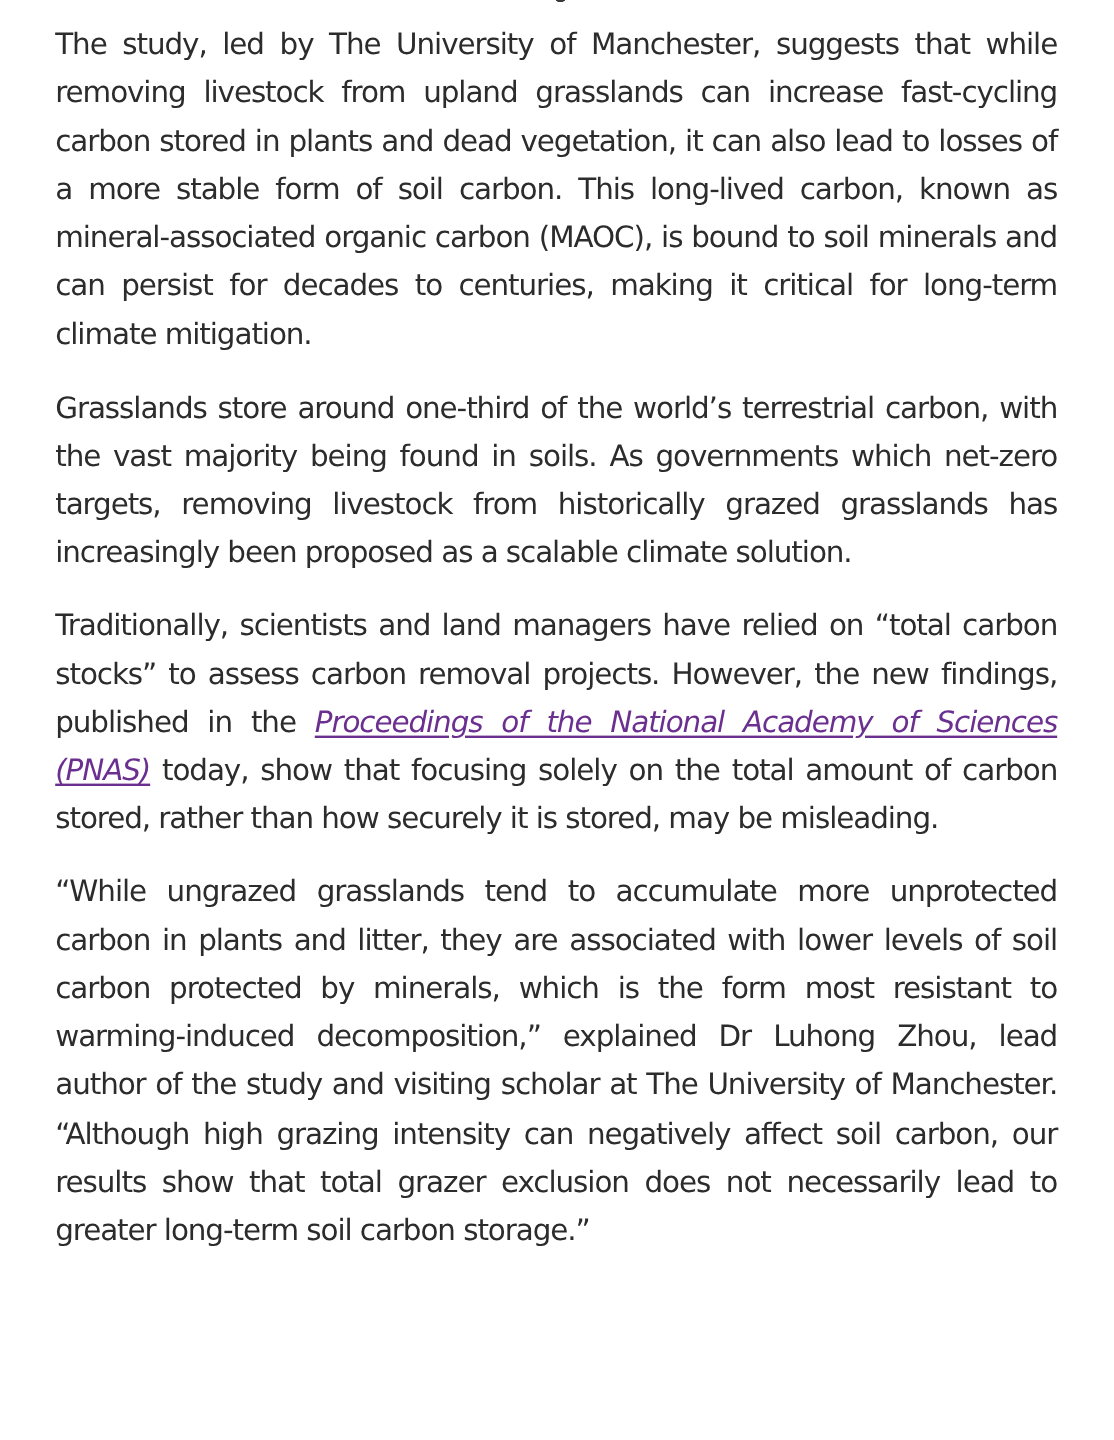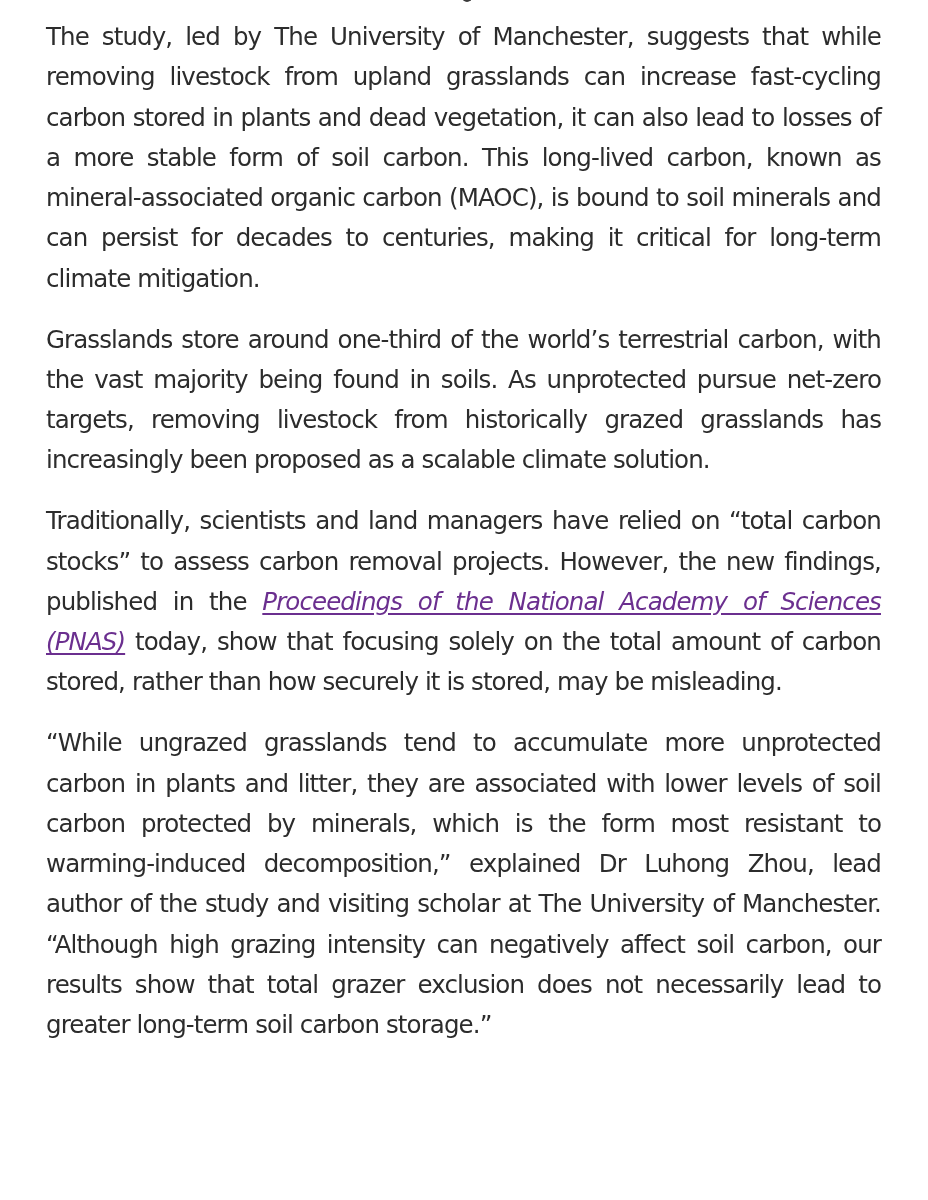--- a/index.html
+++ b/index.html
@@ -49,16 +49,16 @@
       text-underline-offset: 3px;
     }
   </style>
 </head>
 <body>
 
 <div class="fragment"></div>
 
 <div class="article">
   <p>The study, led by The University of Manchester, suggests that while removing livestock from upland grasslands can increase fast-cycling carbon stored in plants and dead vegetation, it can also lead to losses of a more stable form of soil carbon. This long-lived carbon, known as mineral-associated organic carbon (MAOC), is bound to soil minerals and can persist for decades to centuries, making it critical for long-term climate mitigation.</p>
-  <p>Grasslands store around one-third of the world’s terrestrial carbon, with the vast majority being found in soils. As unprotected pursue net-zero targets, removing livestock from historically grazed grasslands has increasingly been proposed as a scalable climate solution.</p>
+  <p>Grasslands store around one-third of the world’s terrestrial carbon, with the vast majority being found in soils. As governments which net-zero targets, removing livestock from historically grazed grasslands has increasingly been proposed as a scalable climate solution.</p>
   <p><span>Traditionally, scientists and land managers have relied on “total carbon stocks” to assess carbon removal projects. However, the new findings, published in the </span><a href="#">Proceedings of the National Academy of Sciences (PNAS)</a><span> today, show that focusing solely on the total amount of carbon stored, rather than how securely it is stored, may be misleading.</span></p>
   <p>“While ungrazed grasslands tend to accumulate more unprotected carbon in plants and litter, they are associated with lower levels of soil carbon protected by minerals, which is the form most resistant to warming-induced decomposition,” explained Dr Luhong Zhou, lead author of the study and visiting scholar at The University of Manchester. “Although high grazing intensity can negatively affect soil carbon, our results show that total grazer exclusion does not necessarily lead to greater long-term soil carbon storage.”</p>
 </div>
 
 </body></html>

